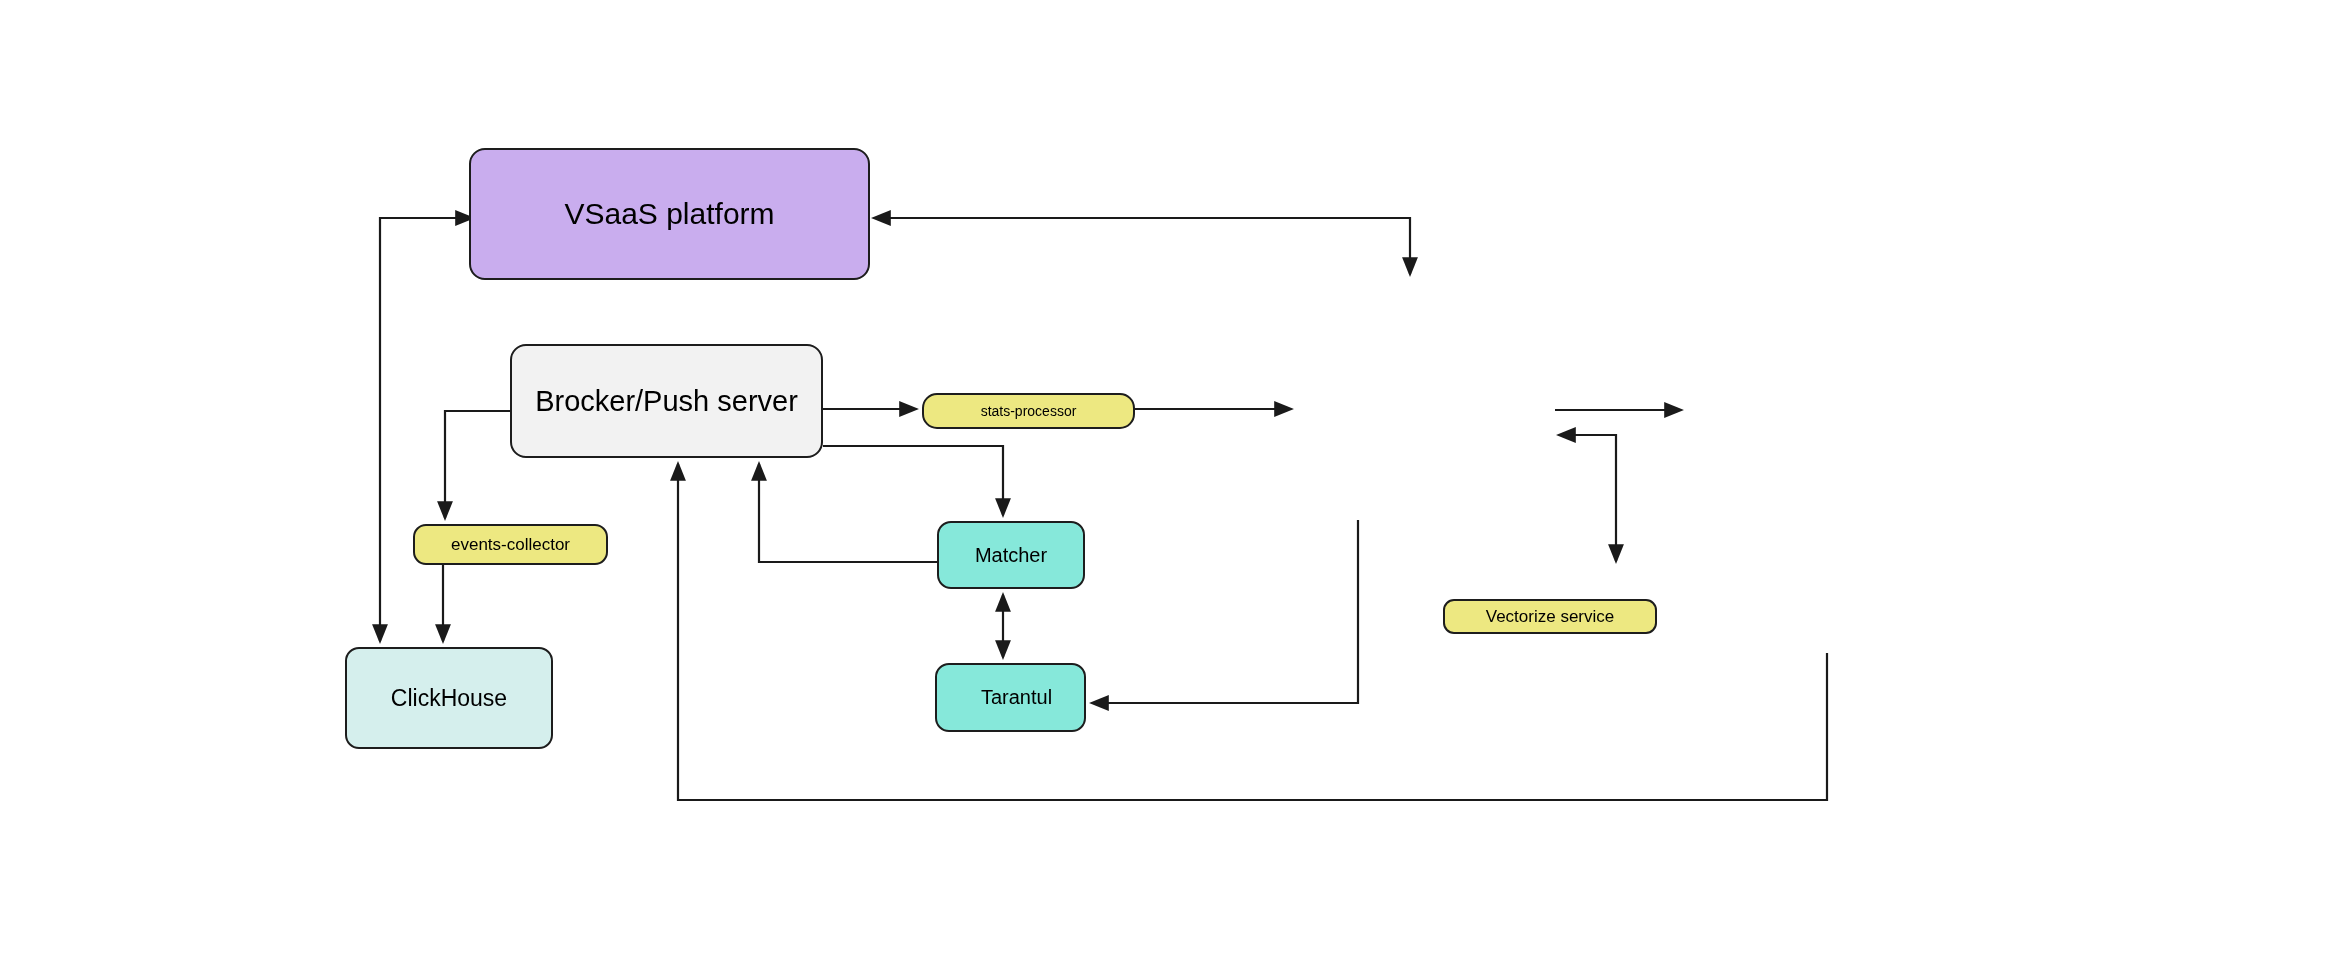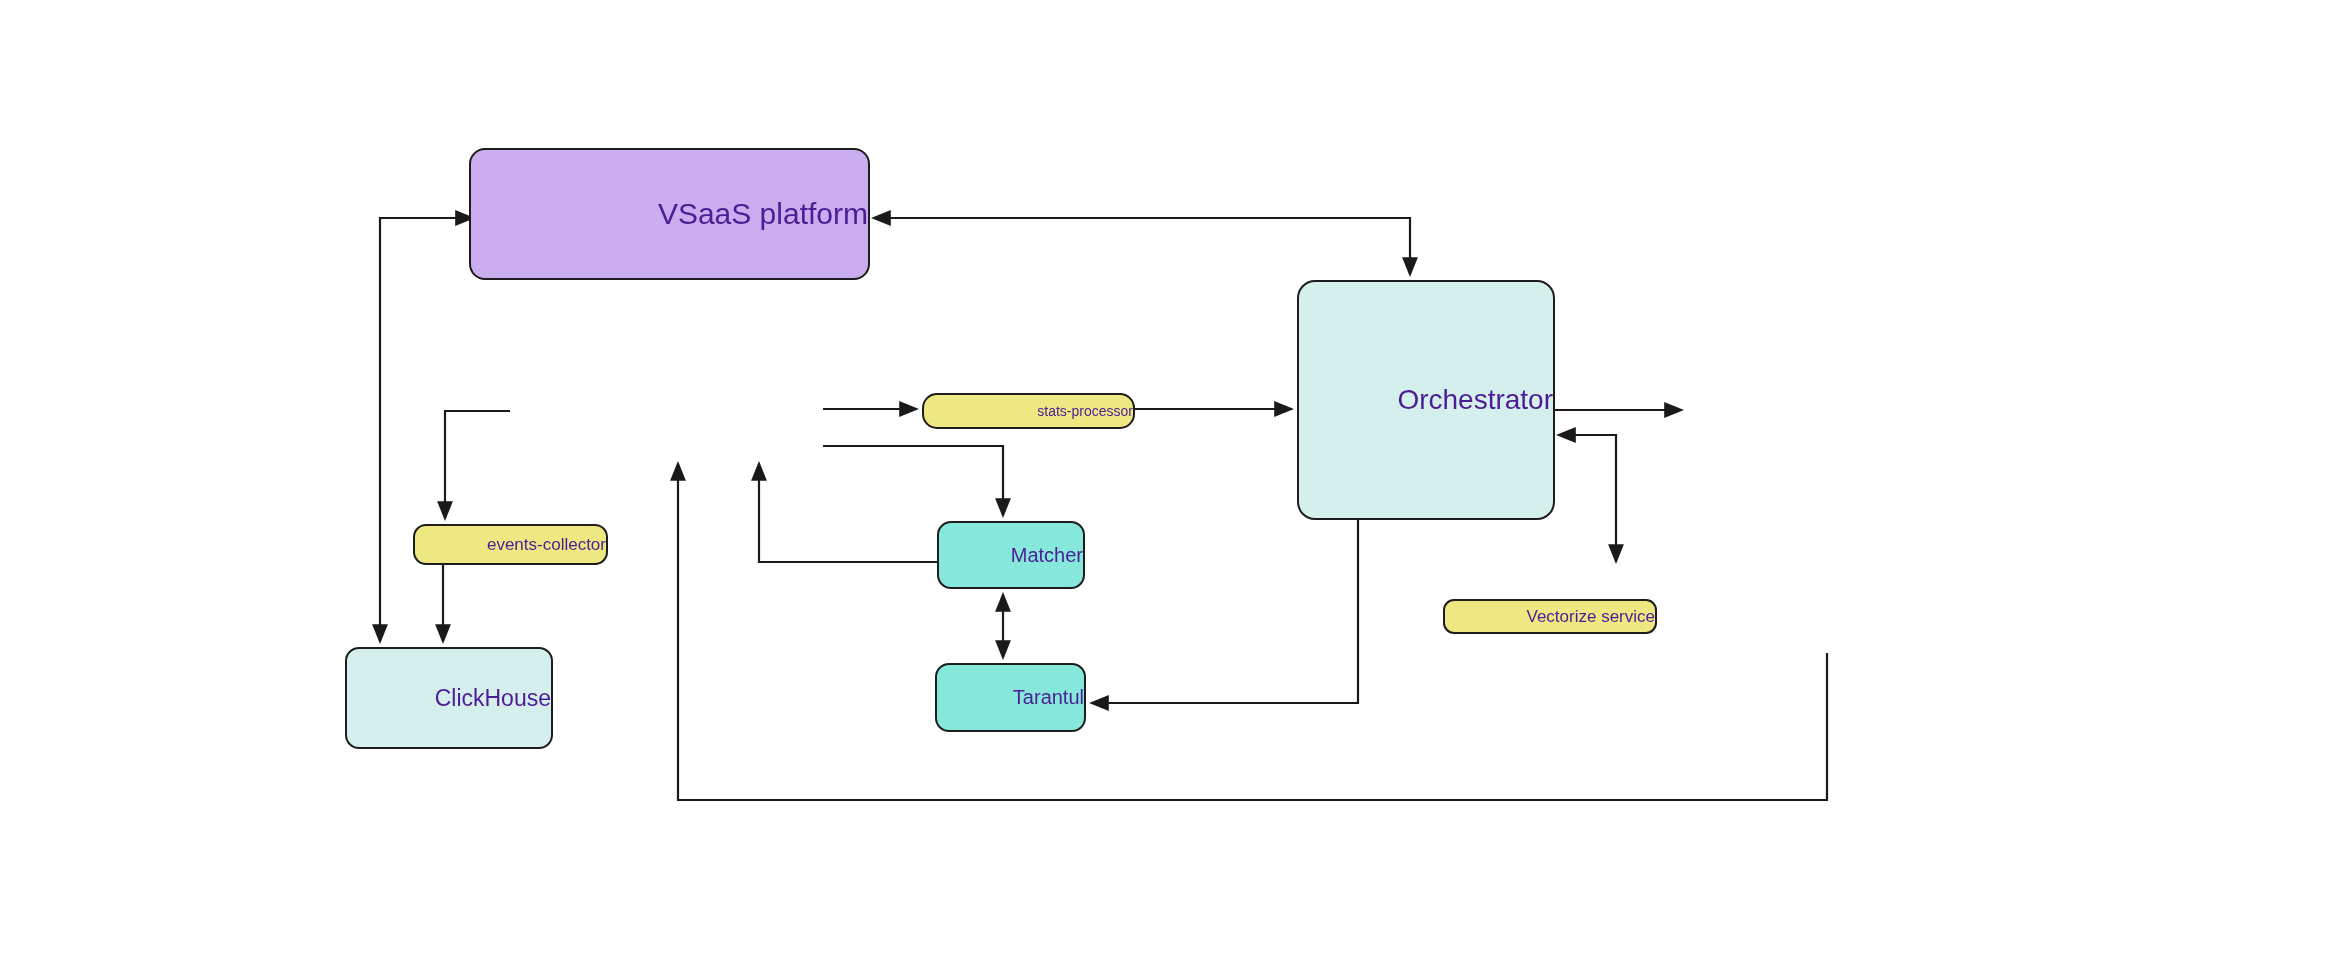--- a/index.html
+++ b/index.html
@@ -6,24 +6,24 @@
   #canvas{
     position:relative;
     width:2338px;height:962px;
     background:#ffffff;
     font-family:"Liberation Sans", sans-serif;
     overflow:hidden;
   }
   #edges{position:absolute;left:0;top:0;width:2338px;height:962px;}
   .node{
     position:absolute;
-    display:flex;align-items:center;justify-content:flex-end;
+    display:flex;align-items:center;justify-content:center;
     border:2px solid #1d1d1d;
     box-sizing:border-box;
-    color:#4c1d95;
+    color:#000000;
     text-align:center;
     background:#ffffff;
   }
   
   .n-vsaas      {left:469px;top:148px;width:401px;height:132px;border-radius:16px;background:#c9adee;font-size:30px;}
   .n-brocker    {left:510px;top:344px;width:313px;height:114px;border-radius:16px;background:#f2f2f2;font-size:29px;}
   .n-stats      {left:922px;top:393px;width:213px;height:36px;border-radius:15px;background:#ede881;font-size:14px;}
   .n-orchestrator{left:1297px;top:280px;width:258px;height:240px;border-radius:18px;background:#d5efed;font-size:28px;}
   .n-analytics  {left:1687px;top:189px;width:348px;height:464px;border-radius:22px;background:#b5d5f0;font-size:28px;}
   .n-events     {left:413px;top:524px;width:195px;height:41px;border-radius:13px;background:#ede881;font-size:17px;}
@@ -56,28 +56,28 @@
     <path class="edge" d="M 937 562 L 759 562 L 759 464" marker-end="url(#arrow)"></path>
     <path class="edge" d="M 1003 595 L 1003 657" marker-start="url(#arrow)" marker-end="url(#arrow)"></path>
     <path class="edge" d="M 1358 520 L 1358 703 L 1092 703" marker-end="url(#arrow)"></path>
     <path class="edge" d="M 1827 653 L 1827 800 L 678 800 L 678 464" marker-end="url(#arrow)"></path>
   </svg>
 
   <div class="node n-vsaas">
     <span>VSaaS platform</span>
   </div>
 
+  <div class="node n-brocker">
+    <span>Brocker/Push server</span>
+  </div>
 
   <div class="node n-stats">
     <span>stats-processor</span>
   </div>
 
-  <div class="node n-orchestrator">
-    <span>Orchestrator</span>
-  </div>
 
 
   <div class="node n-events">
     <span>events-collector</span>
   </div>
 
   <div class="node n-clickhouse">
     <span>ClickHouse</span>
   </div>
 

